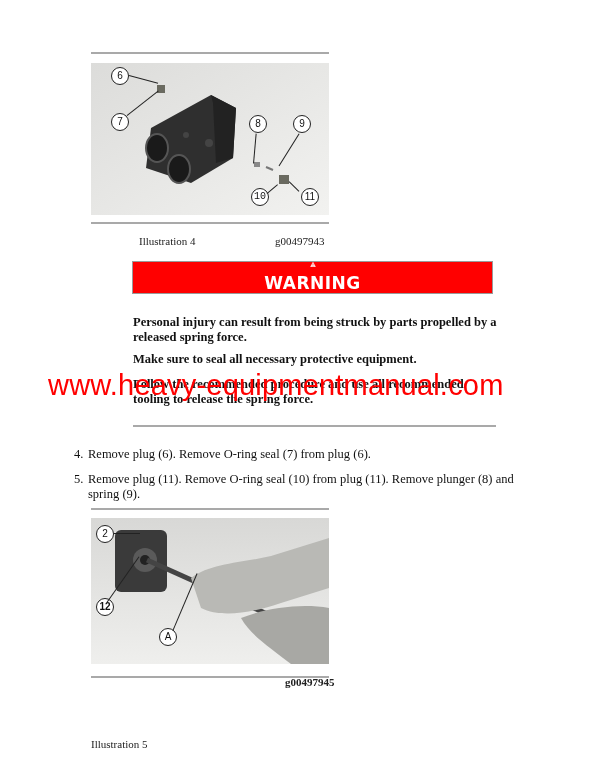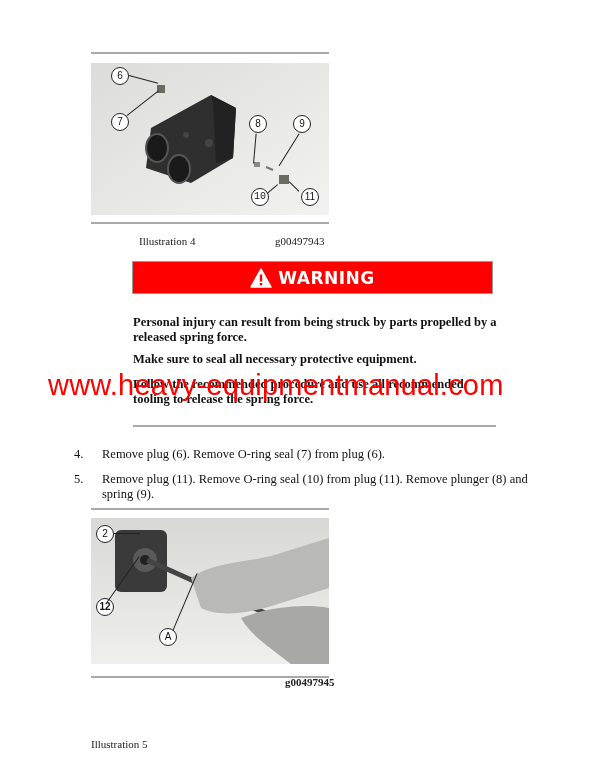--- a/index.html
+++ b/index.html
@@ -7,28 +7,28 @@
          font-family: "Liberation Serif", serif; color: #111; }
   .rule { position: absolute; height: 2px; background: #a9a9a9; }
   .caption { position: absolute; font-size: 11px; color: #222; }
   .photo { position: absolute; background: #e6e6e4; overflow: hidden; }
   .callout { position: absolute; width: 16px; height: 16px; border: 1.3px solid #222;
              border-radius: 50%; background: #fff; font-family: "Liberation Sans", sans-serif;
              font-size: 10px; line-height: 16px; text-align: center; color: #111; }
   .leader { position: absolute; height: 1.3px; background: #222; transform-origin: 0 50%; }
   .warning-bar { position: absolute; left: 132px; top: 261px; width: 361px; height: 33px;
                  background: #ff0000; border: 1px solid #9a9a9a; box-sizing: border-box;
-                 display: flex; align-items: center; justify-content: center; gap: 6px; }
+                 display: flex; align-items: center; justify-content: center; gap: 6px; flex-direction: column; }
   .warning-label { font-family: "DejaVu Sans", sans-serif; font-weight: bold; color: #fff;
                    font-size: 17px; letter-spacing: 0.5px; }
   .warn-text { position: absolute; left: 133px; width: 370px; font-weight: bold;
                font-size: 12.5px; line-height: 15px; color: #111; }
   .step { position: absolute; left: 74px; width: 470px; font-size: 12.5px; line-height: 15px; color: #111; }
   .step .num { display: inline-block; width: 14px; }
-  .step .body { display: inline-block; vertical-align: top; width: 440px; margin-left: 14px; }
+  .step .body { display: inline-block; vertical-align: top; width: 440px; }
   .watermark { position: absolute; left: 48px; top: 369px; font-family: "Liberation Sans", sans-serif;
                color: #ff0000; font-size: 29px; white-space: nowrap; letter-spacing: 0.2px; text-align: center; }
 </style>
 </head>
 <body>
 
 <div class="rule" style="left:91px; top:52px; width:238px;"></div>
 
 <div class="photo" style="left:91px; top:63px; width:238px; height:152px;">
   <svg width="238" height="152">

